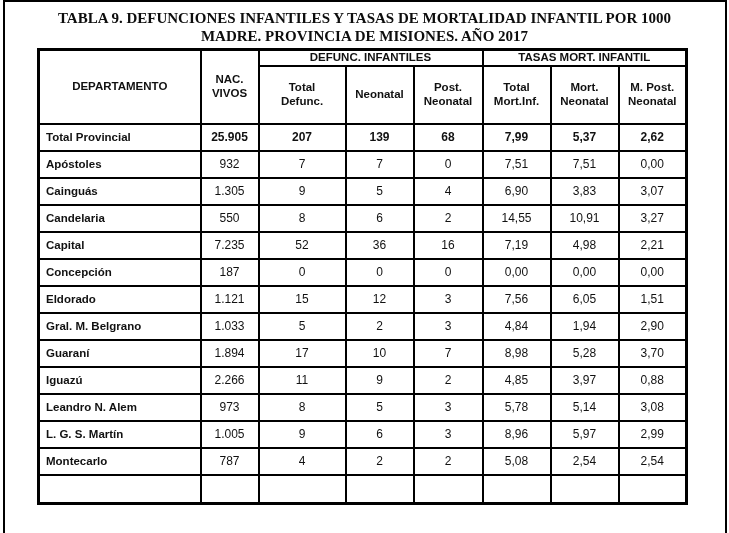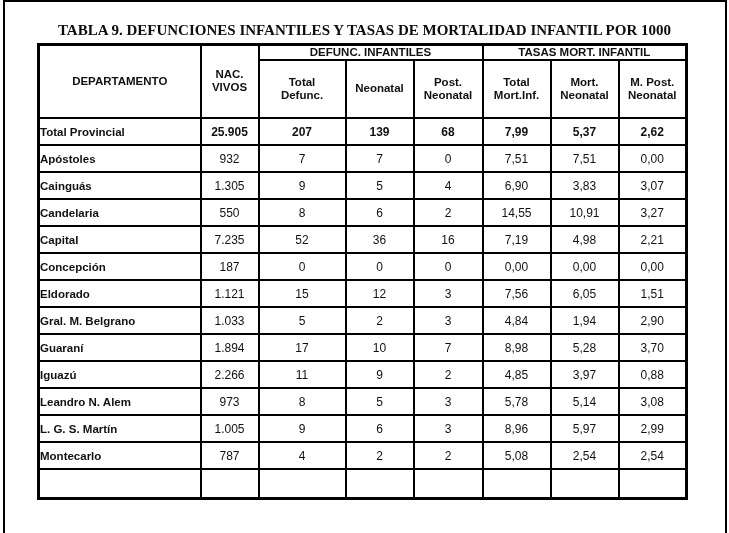--- a/index.html
+++ b/index.html
@@ -11,21 +11,21 @@
     color: #111111;
   }
   .page-frame {
     position: absolute;
     top: 0; left: 3px; right: 2px; bottom: -10px;
     border: 2px solid #000000;
     border-bottom: none;
     pointer-events: none;
   }
   .doc-title {
-    padding-top: 22px;
+    padding-top: 10px;
     text-align: center;
     font-family: "Liberation Serif", serif;
     font-weight: bold;
     font-size: 15px;
     line-height: 17.5px;
     color: #0d0d0d;
   }
   table.stats {
     margin-left: 37px;
     margin-top: 3px;
@@ -49,34 +49,35 @@
   tr.group-row th { height: 15px; }
   tr.sub-row th { height: 58px; }
   th.span-col { height: auto; }
   tbody td {
     height: 27px;
     font-size: 12px;
     text-align: center;
   }
   tbody td.name-cell {
     text-align: left;
-    padding-left: 0;
+    padding-left: 6px;
     font-weight: bold;
     font-size: 11.5px;
   }
   tbody tr.total-row td { font-weight: bold; }
   tbody tr.cutoff-row td { height: 29px; }
 </style>
 </head>
 <body>
 
 <div class="page-frame"></div>
 
 <div class="doc-title">
   <div>TABLA 9. DEFUNCIONES INFANTILES Y TASAS DE MORTALIDAD INFANTIL POR 1000</div>
+  <div>MADRE. PROVINCIA DE MISIONES. AÑO 2017</div>
 </div>
 
 <table class="stats">
   <colgroup>
     <col style="width:162px">
     <col style="width:58px">
     <col style="width:87px">
     <col style="width:68px">
     <col style="width:69px">
     <col style="width:68px">

